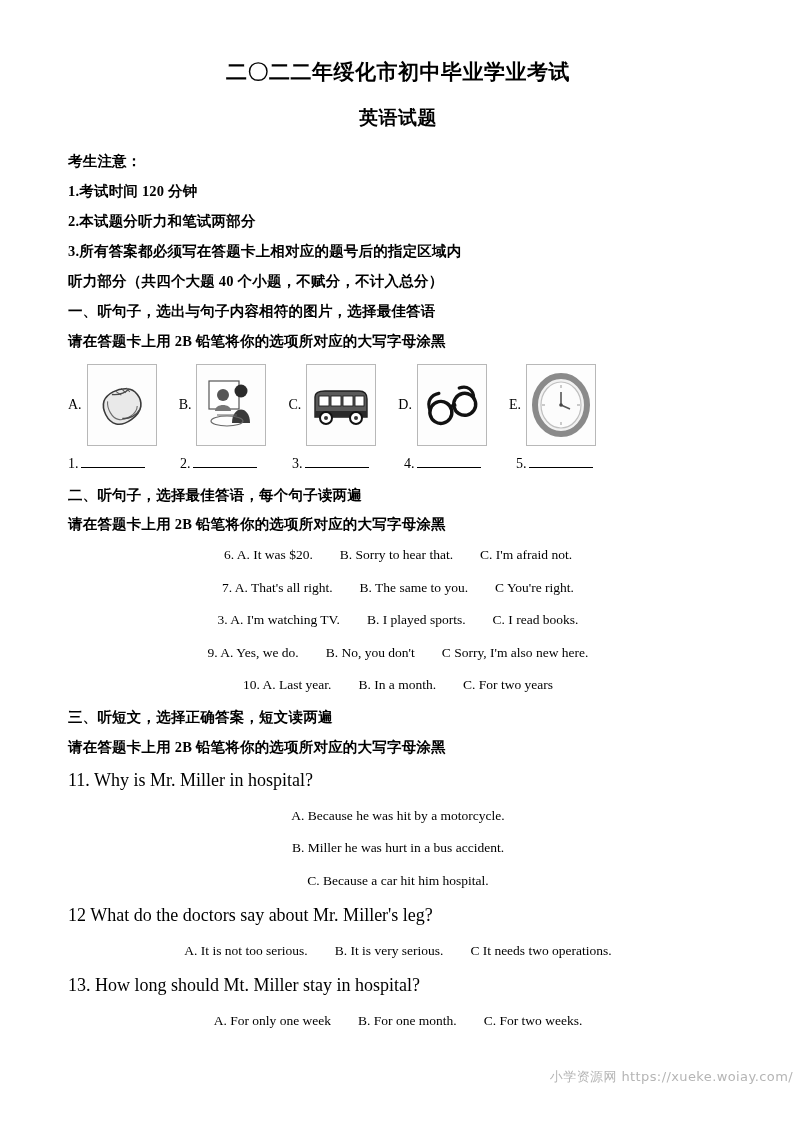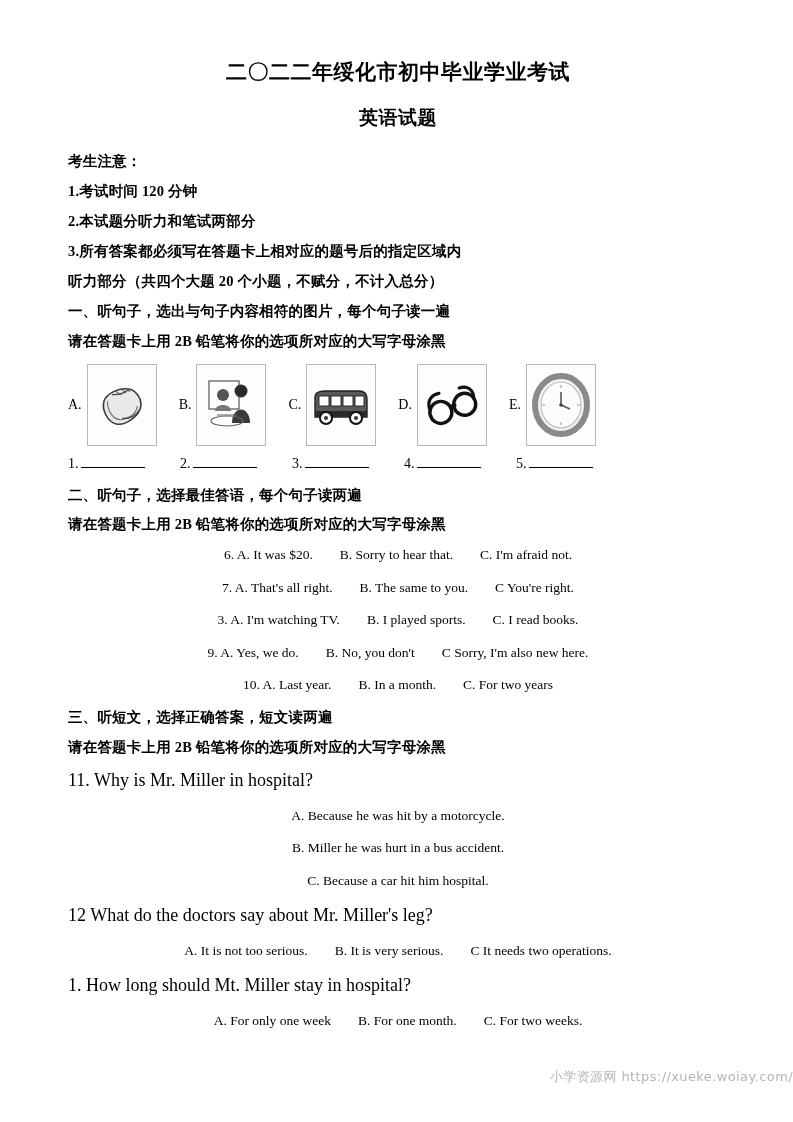--- a/index.html
+++ b/index.html
@@ -136,23 +136,23 @@
   <div class="content">
 
     <div class="title-main">二〇二二年绥化市初中毕业学业考试</div>
     <div class="title-sub">英语试题</div>
 
     <div class="cn-bold">考生注意：</div>
     <div class="cn-bold">1.考试时间 120 分钟</div>
     <div class="cn-bold">2.本试题分听力和笔试两部分</div>
     <div class="cn-bold">3.所有答案都必须写在答题卡上相对应的题号后的指定区域内</div>
 
-    <div class="cn-bold">听力部分（共四个大题 20 个小题，不赋分，不计入总分）</div>
-
-    <div class="cn-bold">一、听句子，选出与句子内容相符的图片，每个句子读一遍</div>
+    <div class="cn-bold">听力部分（共四个大题 40 个小题，不赋分，不计入总分）</div>
+
+    <div class="cn-bold">一、听句子，选出与句子内容相符的图片，选择最佳答语</div>
     <div class="cn-bold tight">请在答题卡上用 2B 铅笔将你的选项所对应的大写字母涂黑</div>
 
     <div class="pic-row">
 
       <span class="pic-label">A.</span>
       <div class="pic-frame">
         <svg width="68" height="80" viewBox="0 0 68 80">
           <g transform="rotate(-28 34 40)">
             <path d="M20 28 C14 34 13 48 20 54 C27 60 44 58 50 50 C55 43 53 32 46 28 C38 23 26 23 20 28 Z" fill="#e9e9e9" stroke="#3a3a3a" stroke-width="1.6"></path>
             <path d="M23 30 C19 36 19 47 24 51 C30 56 43 55 47 48" fill="none" stroke="#6b6b6b" stroke-width="1.1"></path>
@@ -258,19 +258,19 @@
     <div class="cn-bold">请在答题卡上用 2B 铅笔将你的选项所对应的大写字母涂黑</div>
 
     <div class="q-stem">11. Why is Mr. Miller in hospital?</div>
     <div class="q-line">A. Because he was hit by a motorcycle.</div>
     <div class="q-line">B. Miller he was hurt in a bus accident.</div>
     <div class="q-line">C. Because a car hit him hospital.</div>
 
     <div class="q-stem">12 What do the doctors say about Mr. Miller's leg?</div>
     <div class="q-line">A. It is not too serious.        B. It is very serious.        C It needs two operations.</div>
 
-    <div class="q-stem">1. How long should Mt. Miller stay in hospital?</div>
+    <div class="q-stem">13. How long should Mt. Miller stay in hospital?</div>
     <div class="q-line">A. For only one week        B. For one month.        C. For two weeks.</div>
 
   </div>
 
   <div class="watermark">小学资源网 https://xueke.woiay.com/</div>
 </div>
 
 </body></html>

